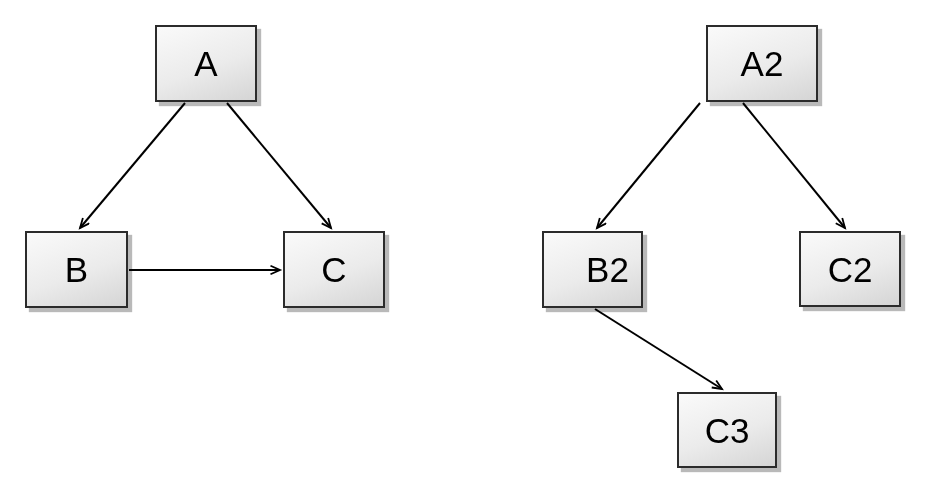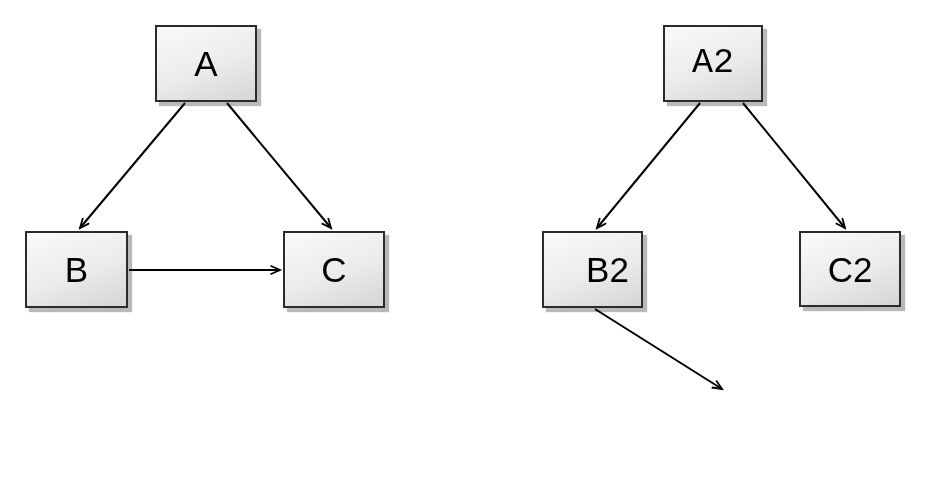--- a/index.html
+++ b/index.html
@@ -58,28 +58,31 @@
 <div id="canvas">
   <div class="node" style="left: 155px; top: 25px; width: 102px; height: 77px;">
       <span class="node-label">A</span>
     </div>
     <div class="node" style="left: 25px; top: 231px; width: 103px; height: 77px;">
       <span class="node-label">B</span>
     </div>
     <div class="node" style="left: 283px; top: 231px; width: 102px; height: 77px;">
       <span class="node-label">C</span>
     </div>
-    <div class="node" style="left: 663px; top: 25px; width: 100px; height: 77px; font-family: Liberation Mono, monospace;">
+    <div class="node" style="left: 706px; top: 25px; width: 112px; height: 77px;">
       <span class="node-label">A2</span>
     </div>
     <div class="node" style="left: 542px; top: 231px; width: 101px; height: 77px; padding-left: 30px;">
       <span class="node-label">B2</span>
     </div>
     <div class="node" style="left: 799px; top: 231px; width: 102px; height: 76px;">
       <span class="node-label">C2</span>
+    </div>
+    <div class="node" style="left: 677px; top: 392px; width: 100px; height: 76px;">
+      <span class="node-label">C3</span>
     </div>
     <svg id="edges-svg" width="940" height="504" viewBox="0 0 940 504" xmlns="http://www.w3.org/2000/svg">
     <defs>
       <marker id="arrowhead" markerUnits="userSpaceOnUse" markerWidth="14" markerHeight="12" refX="11" refY="5" orient="auto">
         <path id="arrowhead-path" d="M1.5,0.8 L11,5 L1.5,9.2"></path>
       </marker>
     </defs>
   <line x1="185" y1="103" x2="80" y2="228" class="edge-line" marker-end="url(#arrowhead)"></line>
       <line x1="227" y1="103" x2="331" y2="228" class="edge-line" marker-end="url(#arrowhead)"></line>
       <line x1="129" y1="270" x2="280" y2="270" class="edge-line" marker-end="url(#arrowhead)"></line>

